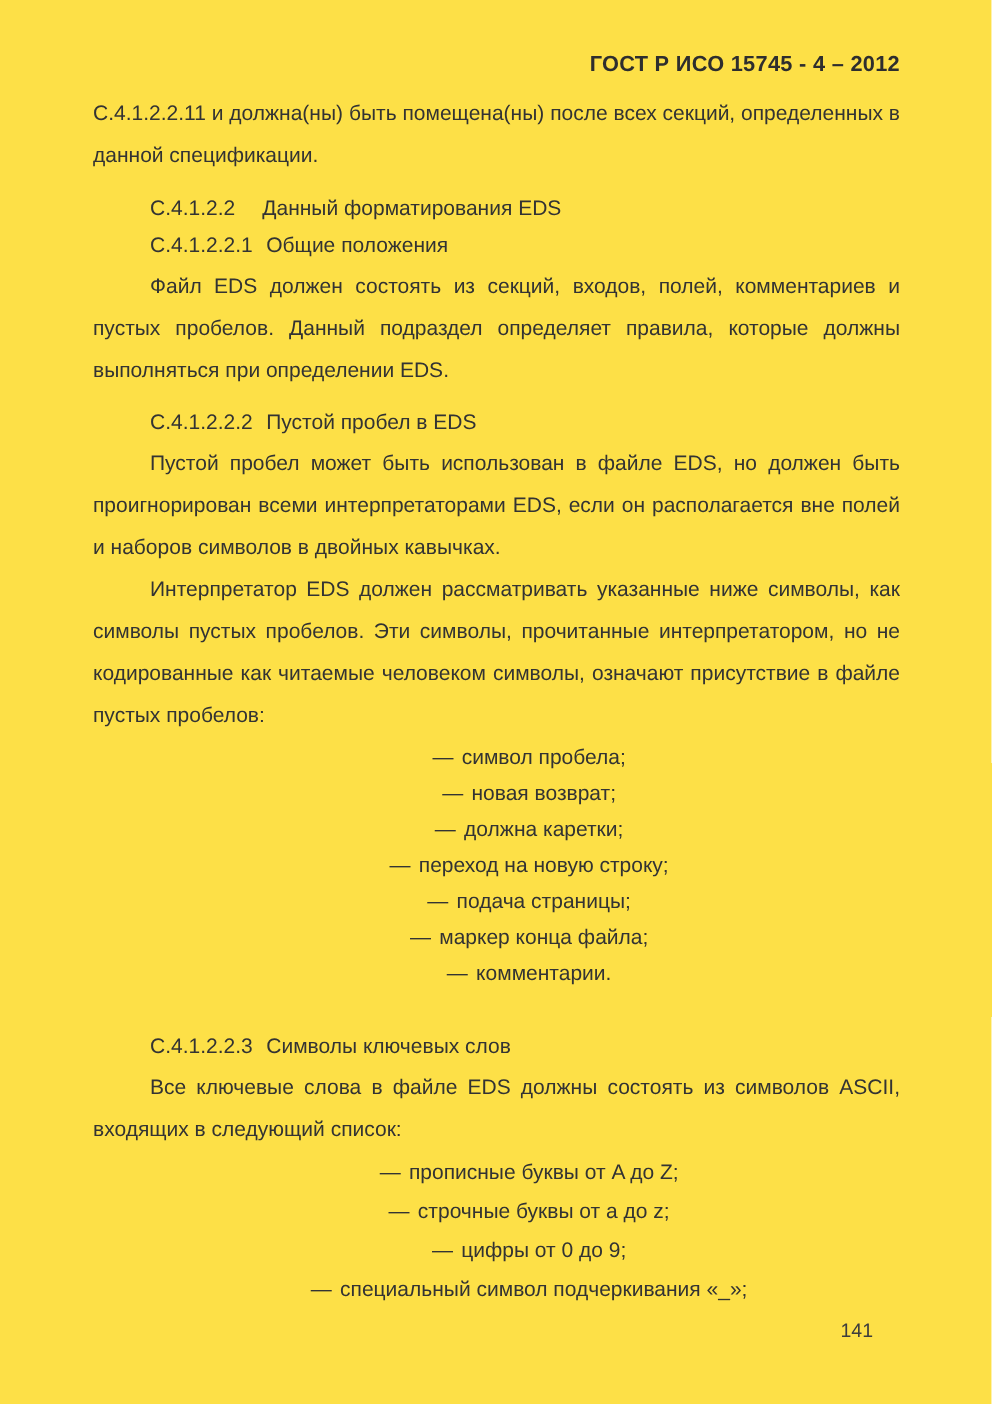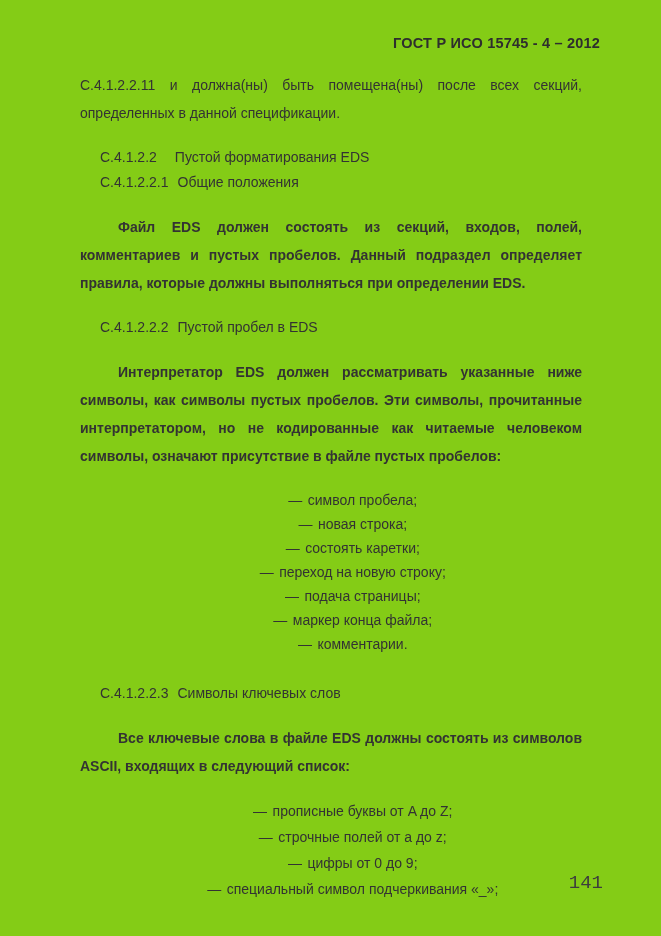--- a/index.html
+++ b/index.html
@@ -5,42 +5,42 @@
   html, body {
     margin: 0;
     padding: 0;
     background: #ffffff;
   }
   .page {
     position: relative;
     width: 661px;
     height: 936px;
     box-sizing: border-box;
-    background: #84cc16;
+    background: #fde047;
     padding: 33px 61px 0 62px;
     font-family: "Liberation Sans", sans-serif;
     font-size: 14px;
     color: #333333;
     overflow: hidden;
   }
   .doc-header {
     text-align: right;
     font-weight: bold;
     font-size: 14.5px;
     line-height: 20px;
     letter-spacing: 0.2px;
     color: #2e2e2e;
     margin: 0 0 8px 0;
   }
   p.para {
-    margin: 18px;
+    margin: 0;
     text-align: justify;
     line-height: 28px;
   }
-  p.indent { text-indent: 38px; font-weight: bold; }
+  p.indent { text-indent: 38px; }
   .heading {
     margin: 9px 0 0 0;
     padding-left: 38px;
     line-height: 25px;
     text-align: left;
     white-space: nowrap;
   }
   .heading.tight { margin-top: 0; }
   .h-num-wide { margin-right: 18px; text-align: center; }
   .h-num { margin-right: 9px; text-align: right; }
@@ -51,62 +51,63 @@
     text-align: center;
   }
   .li .dash {
     display: inline-block;
     width: 25px;
     margin-left: -25px;
   }
   .list.loose .li { line-height: 26px; }
   .page-number {
     position: absolute;
-    right: 58px;
+    right: 79px;
     bottom: 42px;
-    font-family: Liberation Mono, monospace;
-    font-size: 19px;
+    font-family: Liberation Sans, sans-serif;
+    font-size: 13px;
     color: #3d3d3d;
   }
 </style>
 </head>
 <body>
 
 <div class="page">
 
   <div class="doc-header">ГОСТ Р ИСО 15745 - 4 – 2012</div>
 
   <p class="para">С.4.1.2.2.11 и должна(ны) быть помещена(ны) после всех секций, определенных в данной спецификации.</p>
 
-  <p class="heading"><span class="h-num-wide">С.4.1.2.2</span><span>Пустой форматирования EDS</span></p>
+  <p class="heading"><span class="h-num-wide">С.4.1.2.2</span><span>Данный форматирования EDS</span></p>
 
   <p class="heading tight"><span class="h-num">С.4.1.2.2.1</span><span>Общие положения</span></p>
 
   <p class="para indent">Файл EDS должен состоять из секций, входов, полей, комментариев и пустых пробелов. Данный подраздел определяет правила, которые должны выполняться при определении EDS.</p>
 
   <p class="heading"><span class="h-num">С.4.1.2.2.2</span><span>Пустой пробел в EDS</span></p>
 
+  <p class="para indent">Пустой пробел может быть использован в файле EDS, но должен быть проигнорирован всеми интерпретаторами EDS, если он располагается вне полей и наборов символов в двойных кавычках.</p>
   <p class="para indent">Интерпретатор EDS должен рассматривать указанные ниже символы, как символы пустых пробелов. Эти символы, прочитанные интерпретатором, но не кодированные как читаемые человеком символы, означают присутствие в файле пустых пробелов:</p>
 
   <div class="list">
     <div class="li"><span class="dash">—</span><span>символ пробела;</span></div>
-    <div class="li"><span class="dash">—</span><span>новая строка;</span></div>
-    <div class="li"><span class="dash">—</span><span>состоять каретки;</span></div>
+    <div class="li"><span class="dash">—</span><span>новая возврат;</span></div>
+    <div class="li"><span class="dash">—</span><span>должна каретки;</span></div>
     <div class="li"><span class="dash">—</span><span>переход на новую строку;</span></div>
     <div class="li"><span class="dash">—</span><span>подача страницы;</span></div>
     <div class="li"><span class="dash">—</span><span>маркер конца файла;</span></div>
     <div class="li"><span class="dash">—</span><span>комментарии.</span></div>
   </div>
 
   <p class="heading" style="margin-top:25px"><span class="h-num">С.4.1.2.2.3</span><span>Символы ключевых слов</span></p>
 
   <p class="para indent">Все ключевые слова в файле EDS должны состоять из символов ASCII, входящих в следующий список:</p>
 
   <div class="list loose">
     <div class="li"><span class="dash">—</span><span>прописные буквы от A до Z;</span></div>
-    <div class="li"><span class="dash">—</span><span>строчные полей от a до z;</span></div>
+    <div class="li"><span class="dash">—</span><span>строчные буквы от a до z;</span></div>
     <div class="li"><span class="dash">—</span><span>цифры от 0 до 9;</span></div>
     <div class="li"><span class="dash">—</span><span>специальный символ подчеркивания «_»;</span></div>
   </div>
 
   <div class="page-number">141</div>
 
 </div>
 
 </body></html>

